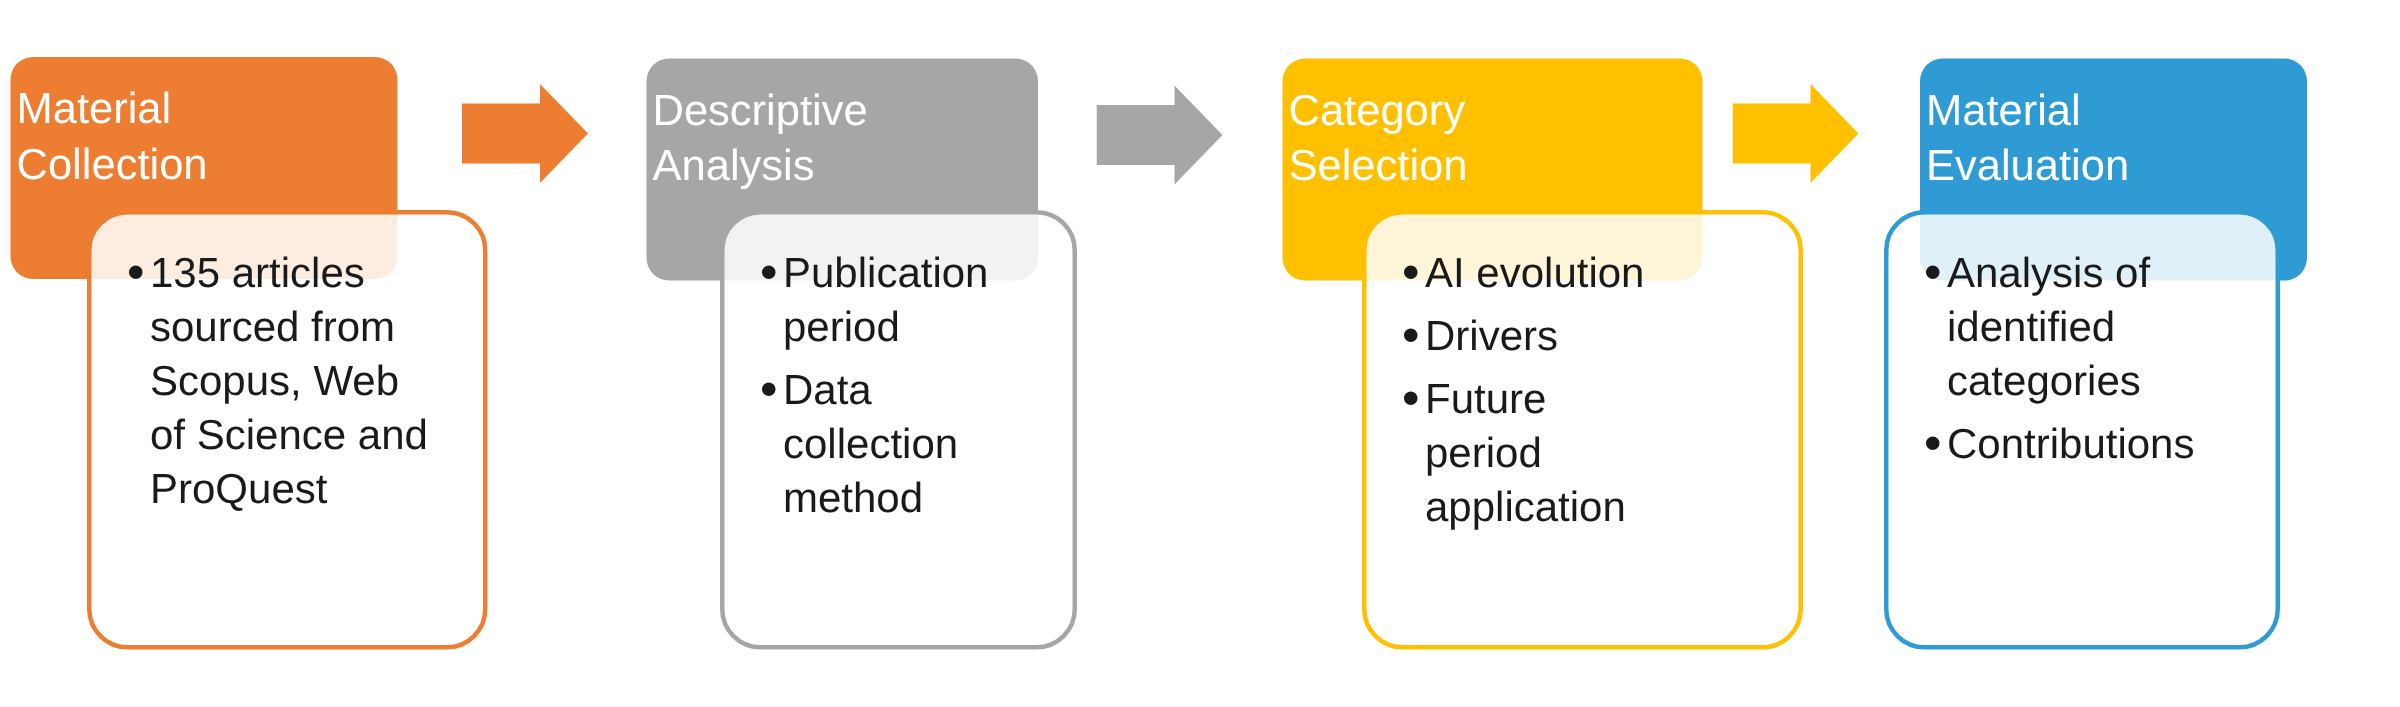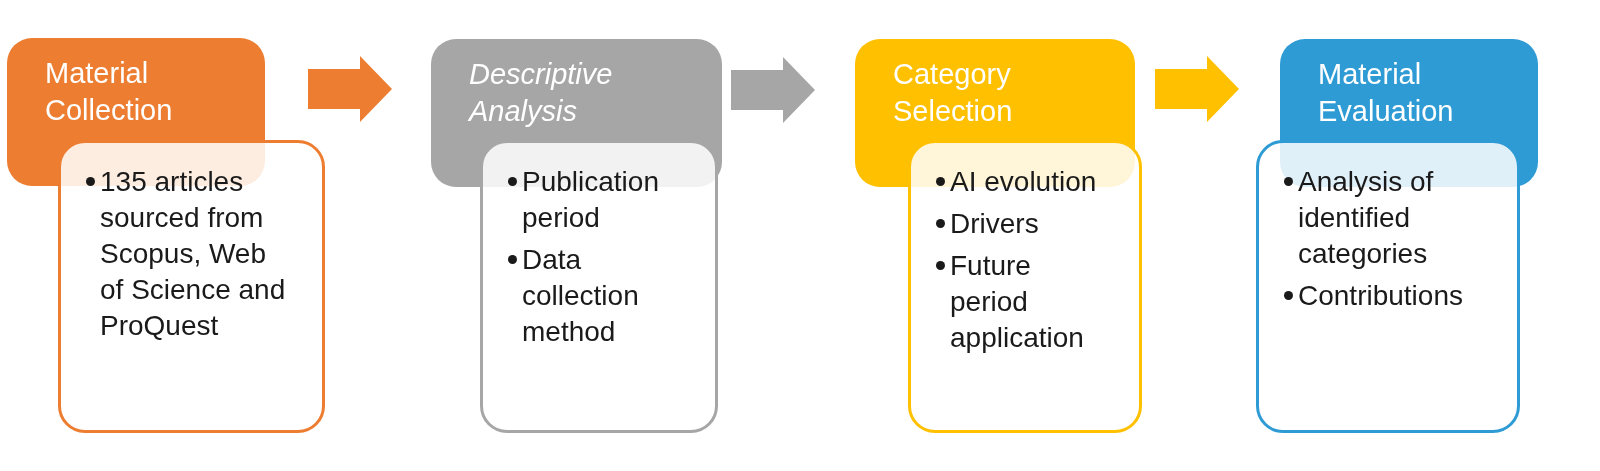--- a/index.html
+++ b/index.html
@@ -14,23 +14,23 @@
     height: 471px;
     background: #ffffff;
     overflow: hidden;
   }
   
   .header {
     position: absolute;
     top: 39px;
     height: 148px;
     background: var(--accent);
-    border-radius: 25px;
+    border-radius: 15px;
     box-sizing: border-box;
-    padding: 17px 12px 0 38px;
+    padding: 17px 12px 0 4px;
     z-index: 1;
   }
   .title {
     color: #ffffff;
     font-size: 29px;
     line-height: 37px;
     white-space: pre-line;
   }
   
   .content {
@@ -67,24 +67,24 @@
     position: absolute;
     width: 84px;
     height: 66px;
     color: var(--accent);
     z-index: 1;
   }
   .arrow svg { display: block; }
   
   .s0 .header  { left: 7px;    width: 258px; top: 38px; }
   .s0 .content { left: 58px;   width: 267px; }
-  .s1 .header  { left: 431px;  width: 291px; font-style: italic; }
+  .s1 .header  { left: 431px;  width: 261px; }
   .s1 .content { left: 480px;  width: 238px; }
   .s2 .header  { left: 855px;  width: 280px; }
-  .s2 .content { left: 908px;  width: 234px; }
+  .s2 .content { left: 908px;  width: 294px; }
   .s3 .header  { left: 1280px; width: 258px; }
   .s3 .content { left: 1256px; width: 264px; }
   .a0 { left: 308px;  top: 56px; }
   .a1 { left: 731px;  top: 57px; }
   .a2 { left: 1155px; top: 56px; }
 </style>
 </head>
 <body>
 
 <div class="canvas">

